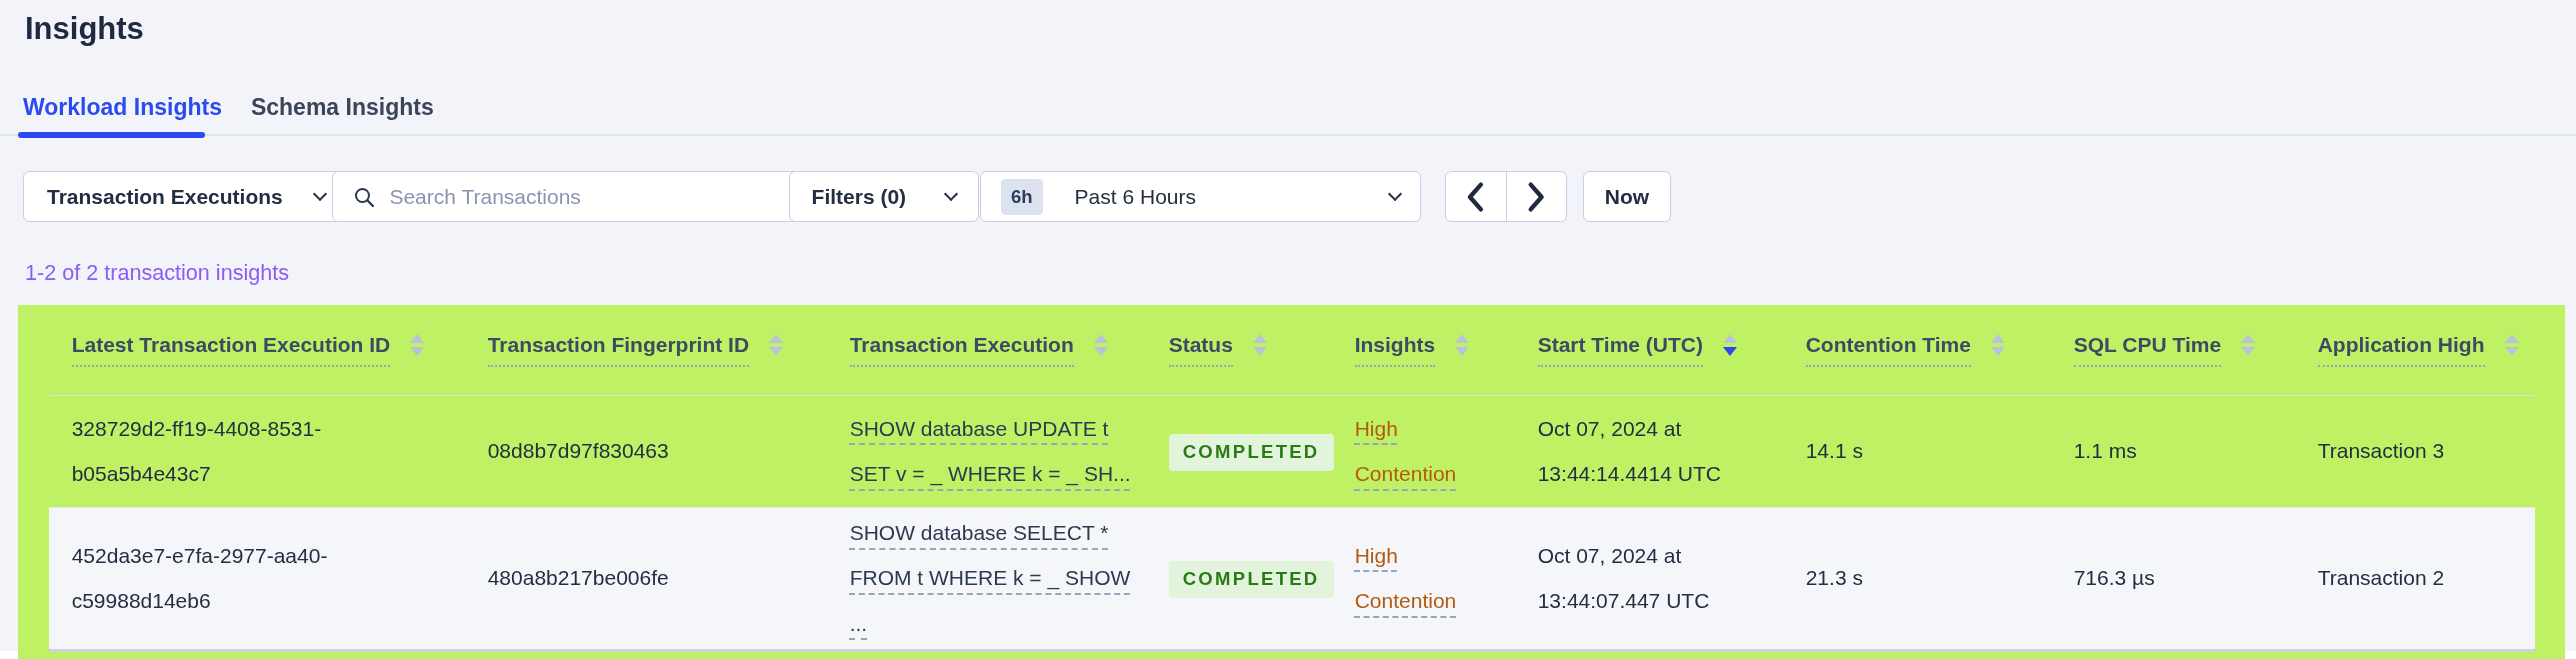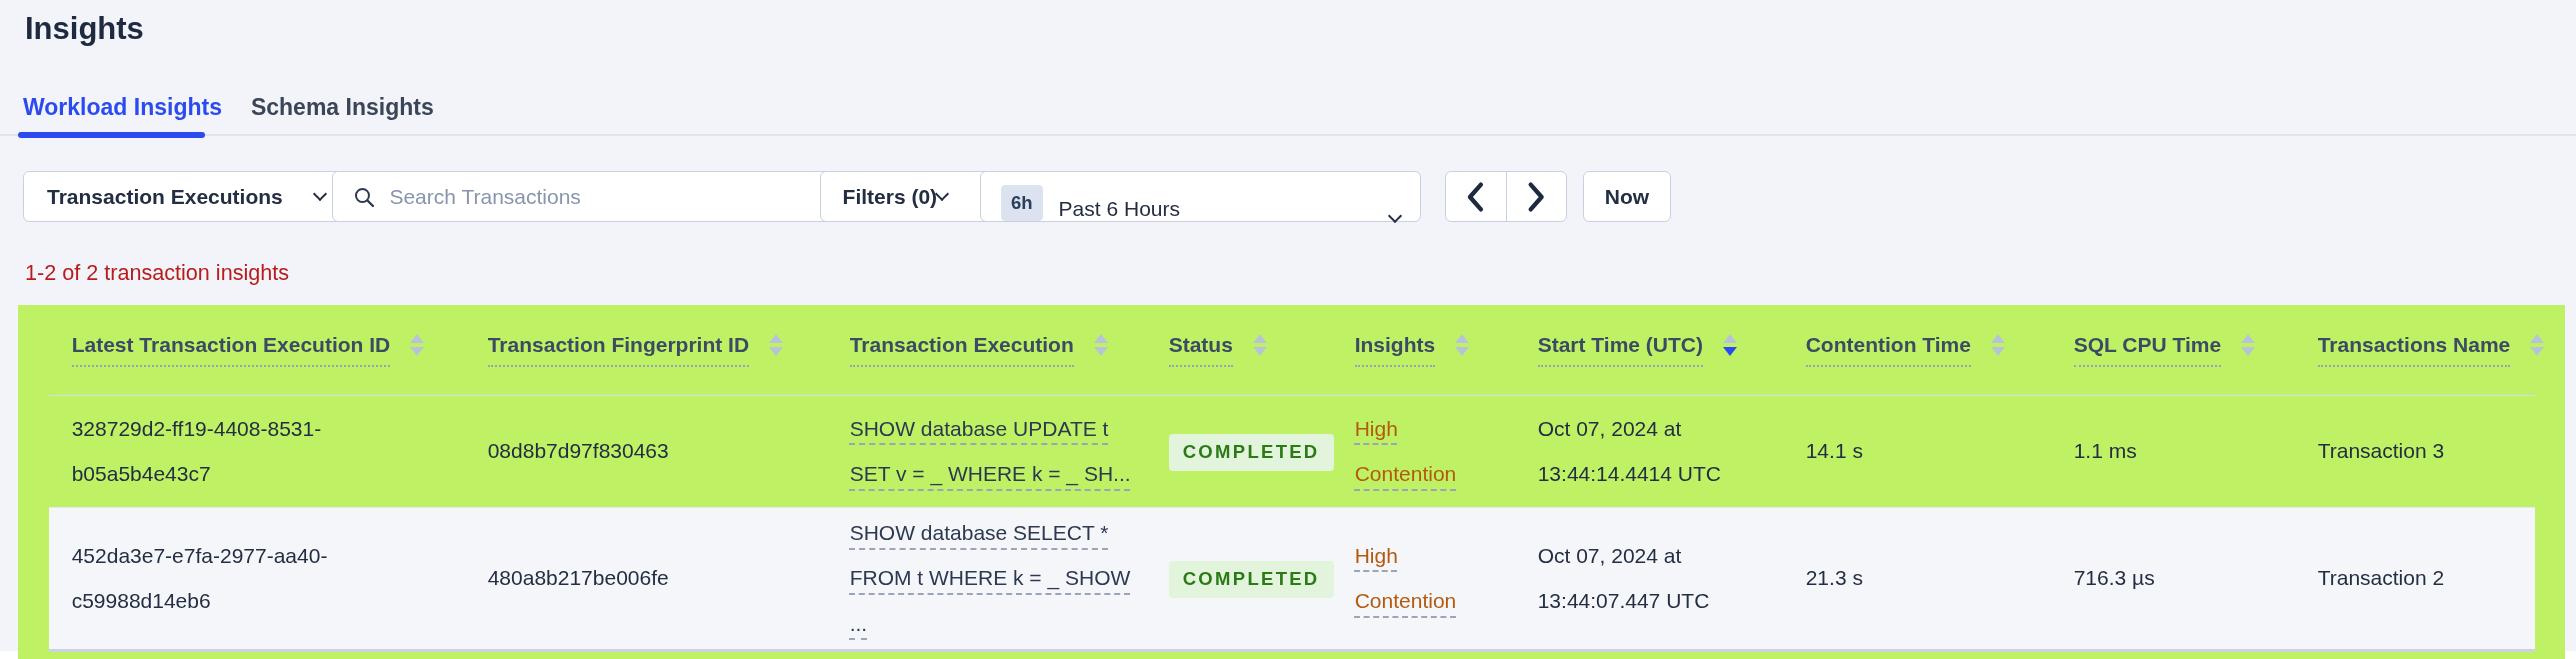--- a/index.html
+++ b/index.html
@@ -17,30 +17,30 @@
   .tab-underline { position: absolute; left: 0; top: 134px; width: 2576px; height: 2.3px; background: #dfe3ec; }
   .tab-underline-active { position: absolute; left: 17.7px; top: 132px; width: 187px; height: 6.2px; background: #2b4af0; border-radius: 3.1px; }
 
   .btn { position: absolute; top: 171px; height: 51px; background: #ffffff; border: 1.5px solid #c9cfe0; border-radius: 6.2px; display: flex; align-items: center; font-size: 21px; color: #242e42; cursor: pointer; }
   .chev { width: 10px; height: 10px; border-right: 2.3px solid #242e42; border-bottom: 2.3px solid #242e42; transform: rotate(45deg); margin-top: -5.4px; flex: none; }
 
   .type-btn { left: 23px; width: 326px; padding: 0 23px; justify-content: space-between; font-weight: 600; }
   .search-box { left: 332px; width: 519px; padding: 0 18.5px; gap: 14px; cursor: text; }
   .search-box input { border: none; outline: none; background: transparent; font-family: "Liberation Sans", sans-serif; font-size: 21px; color: #242e42; width: 100%; }
   .search-box input::placeholder { color: #8995ad; }
-  .filters-btn { left: 820px; width: 190px; padding: 0 21.6px; font-weight: 600; }
-  .time-btn { left: 980px; width: 441px; padding: 0 20px; gap: 16px; align-items: flex-end; }
+  .filters-btn { left: 789px; width: 190px; padding: 0 21.6px; justify-content: space-between; font-weight: 600; }
+  .time-btn { left: 980px; width: 441px; padding: 0 20px; gap: 32px; }
   .time-badge { background: #dce2f0; color: #2c3e5c; font-weight: 700; font-size: 18.5px; padding: 7px 10px; border-radius: 4.6px; flex: none; }
   .time-label { flex: 1; text-align: left; }
   .pager { left: 1445px; width: 122px; padding: 0; overflow: hidden; }
   .pager-half { flex: 1; height: 100%; display: flex; align-items: center; justify-content: center; cursor: pointer; }
   .pager-half + .pager-half { border-left: 1.5px solid #c9cfe0; }
   .now-btn { left: 1583px; width: 88px; justify-content: center; font-weight: 600; }
 
-  .count { position: absolute; left: 25px; top: 260px; font-size: 21.6px; color: #b91c1c; }
+  .count { position: absolute; left: 25px; top: 260px; font-size: 21.6px; color: #8b5cf6; }
 
   .card { position: absolute; left: 17.7px; top: 305px; width: 2547px; height: 361px; background: #bef264; }
   table { width: 2486px; margin-left: 31px; border-collapse: collapse; table-layout: fixed; }
   thead tr { height: 90px; border-bottom: 1.5px solid #d9deea; }
   th { text-align: left; padding-left: 23px; vertical-align: middle; font-weight: 700; }
   .th-inner { display: flex; align-items: center; }
   .th-label { font-size: 21px; font-weight: 700; color: #3d4a63; border-bottom: 2.3px dotted #99a4ba; padding-bottom: 7.7px; cursor: pointer; white-space: nowrap; }
   .sorter { margin-left: 20px; display: flex; flex-direction: column; gap: 4.6px; margin-bottom: 9.2px; cursor: pointer; flex: none; }
   .tri { width: 0; height: 0; border-left: 7px solid transparent; border-right: 7px solid transparent; }
   .tri.up { border-bottom: 9.2px solid #b9c3d7; }
@@ -200,21 +200,21 @@
               <div class="th-inner">
                 <span class="th-label">SQL CPU Time</span>
                 <span class="sorter">
                   <i class="tri up"></i>
                   <i class="tri down"></i>
                 </span>
               </div>
             </th>
           <th>
               <div class="th-inner">
-                <span class="th-label">Transactions Name</span>
+                <span class="th-label">Application High</span>
                 <span class="sorter">
                   <i class="tri up"></i>
                   <i class="tri down"></i>
                 </span>
               </div>
             </th>
         </tr>
       </thead>
       <tbody>
         <tr class="row-1">

